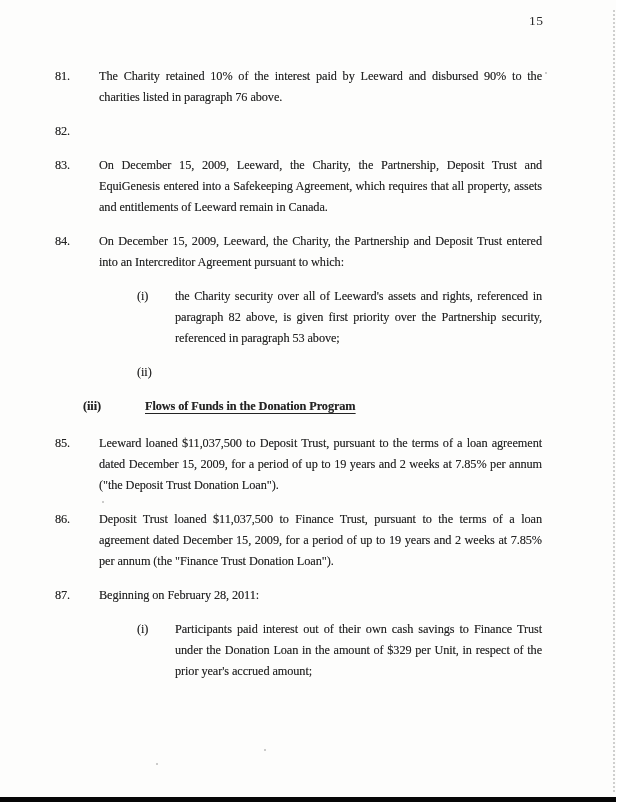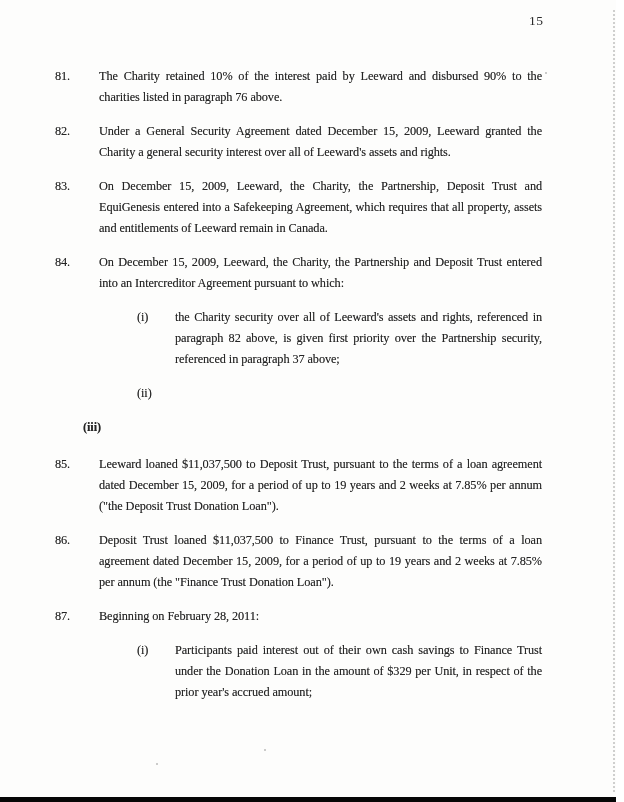--- a/index.html
+++ b/index.html
@@ -91,39 +91,39 @@
 
 <div class="page">
   <div class="page-number">15</div>
   <div class="doc">
       <div class="item para">
     <span class="num">81.</span>
     <span class="text">The Charity retained 10% of the interest paid by Leeward and disbursed 90% to the charities listed in paragraph 76 above.</span>
   </div>
       <div class="item para">
     <span class="num">82.</span>
-    <span class="text">Under a General Security Agreement dated December 15, 2009, Leeward granted the Charity a general security interest over all of Leeward's assets and rights.</span>
   </div>
       <div class="item para">
     <span class="num">83.</span>
     <span class="text">On December 15, 2009, Leeward, the Charity, the Partnership, Deposit Trust and EquiGenesis entered into a Safekeeping Agreement, which requires that all property, assets and entitlements of Leeward remain in Canada.</span>
   </div>
       <div class="item para">
     <span class="num">84.</span>
     <span class="text">On December 15, 2009, Leeward, the Charity, the Partnership and Deposit Trust entered into an Intercreditor Agreement pursuant to which:</span>
   </div>
       <div class="item sub">
     <span class="num">(i)</span>
-    <span class="text">the Charity security over all of Leeward's assets and rights, referenced in paragraph 82 above, is given first priority over the Partnership security, referenced in paragraph 37 above;</span>
+    <span class="text">the Charity security over all of Leeward's assets and rights, referenced in paragraph 82 above, is given first priority over the Partnership security, referenced in paragraph 53 above;</span>
   </div>
       <div class="item sub">
     <span class="num">(ii)</span>
   </div>
       <div class="item heading">
     <span class="num">(iii)</span>
+    <span class="text">Flows of Funds in the Donation Program</span>
   </div>
       <div class="item para">
     <span class="num">85.</span>
     <span class="text">Leeward loaned $11,037,500 to Deposit Trust, pursuant to the terms of a loan agreement dated December 15, 2009, for a period of up to 19 years and 2 weeks at 7.85% per annum ("the Deposit Trust Donation Loan").</span>
   </div>
       <div class="item para">
     <span class="num">86.</span>
     <span class="text">Deposit Trust loaned $11,037,500 to Finance Trust, pursuant to the terms of a loan agreement dated December 15, 2009, for a period of up to 19 years and 2 weeks at 7.85% per annum (the "Finance Trust Donation Loan").</span>
   </div>
       <div class="item para">

